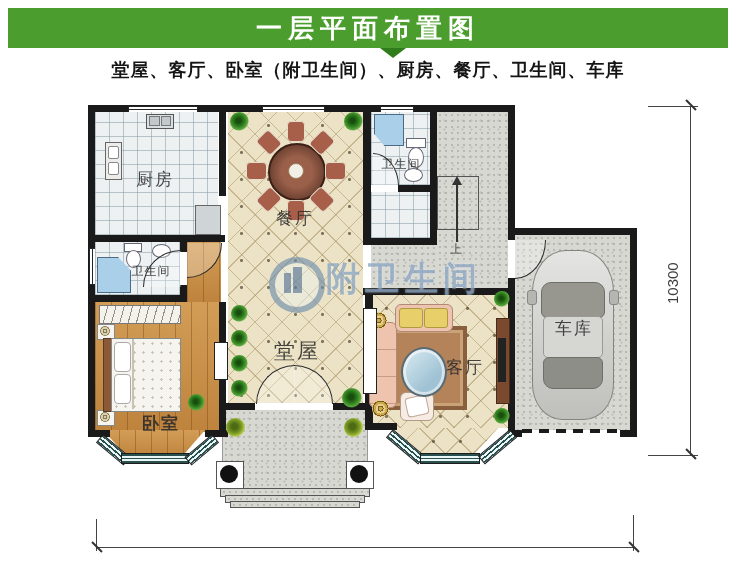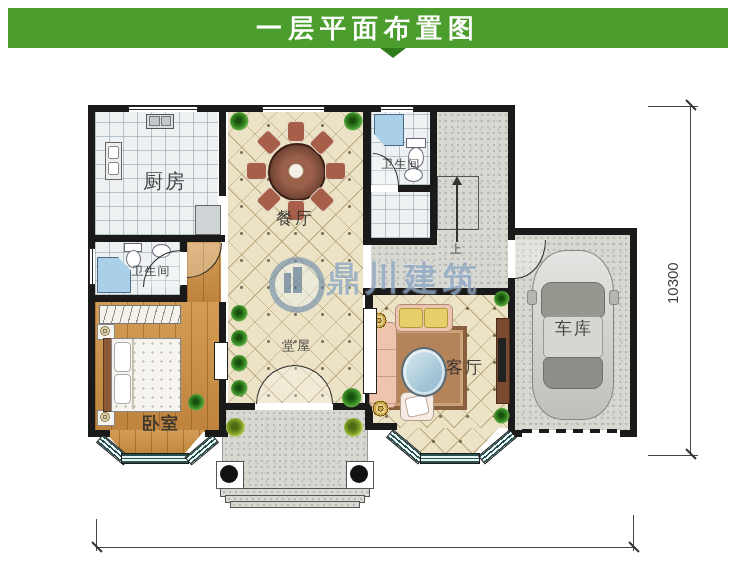--- a/index.html
+++ b/index.html
@@ -57,20 +57,21 @@
 </style>
 </head>
 <body>
 
 <div class="stage">
 
   <div class="hbar">
     <span class="t">一层平面布置图</span>
   </div>
   <div class="notch"></div>
+  <div class="subtitle">堂屋、客厅、卧室（附卫生间）、厨房、餐厅、卫生间、车库</div>
 
   <div class="tileG" style="left:95px;top:112px;width:123px;height:123px;"></div>
   <div class="tileG" style="left:95px;top:242px;width:85px;height:53px;"></div>
   <div class="wood" style="left:187px;top:242px;width:34px;height:60px;"></div>
   <div class="wood" style="left:95px;top:302px;width:126px;height:130px;"></div>
   <div class="wood" style="left:103px;top:430px;width:102px;height:27px;clip-path:polygon(0 0,100% 0,79% 92%,22% 92%);"></div>
   <div class="tileC" style="left:228px;top:112px;width:135px;height:291px;"></div>
   <div class="tileG" style="left:371px;top:112px;width:59px;height:73px;"></div>
   <div class="tileG" style="left:371px;top:192px;width:59px;height:46px;"></div>
   <div class="grey" style="left:437px;top:112px;width:71px;height:176px;"></div>
@@ -215,41 +216,41 @@
   <div class="plant" style="left:231px;top:330px;width:17px;height:17px;"></div>
   <div class="plant" style="left:231px;top:355px;width:17px;height:17px;"></div>
   <div class="plant" style="left:231px;top:380px;width:17px;height:17px;"></div>
   <div class="plant" style="left:342px;top:388px;width:20px;height:20px;"></div>
   <div class="plant" style="left:188px;top:394px;width:17px;height:17px;"></div>
   <div class="plant" style="left:494px;top:291px;width:16px;height:16px;"></div>
   <div class="plant" style="left:494px;top:408px;width:16px;height:16px;"></div>
   <div class="bush" style="left:226px;top:418px;width:19px;height:19px;"></div>
   <div class="bush" style="left:344px;top:418px;width:19px;height:19px;"></div>
 
-  <div class="lbl" style="left:130px;top:168px;width:70px;font-size:20px;">厨房</div>
+  <div class="lbl" style="left:120px;top:168px;width:70px;font-size:17px;">厨房</div>
   <div class="lbl" style="left:260px;top:207px;width:70px;font-size:17px;">餐厅</div>
   <div class="lbl" style="left:374px;top:156px;width:54px;font-size:12px;letter-spacing:1px;">卫生间</div>
   <div class="lbl" style="left:124px;top:263px;width:54px;font-size:12px;letter-spacing:1px;">卫生间</div>
   <div class="lbl" style="left:126px;top:412px;width:70px;font-size:17px;font-weight:bold;">卧室</div>
-  <div class="lbl" style="left:262px;top:337px;width:70px;font-size:13px;">堂屋</div>
+  <div class="lbl" style="left:262px;top:337px;width:70px;font-size:21px;">堂屋</div>
   <div class="lbl" style="left:430px;top:356px;width:70px;font-size:17px;">客厅</div>
   <div class="lbl" style="left:539px;top:317px;width:70px;font-size:17px;z-index:7;">车库</div>
   <div class="lbl" style="left:446px;top:241px;width:20px;font-size:12px;letter-spacing:0;">上</div>
 
   <div class="dline" style="left:648px;top:106px;width:50px;height:1px;"></div>
   <div class="dline" style="left:648px;top:455px;width:50px;height:1px;"></div>
   <div class="dline" style="left:690px;top:106px;width:1px;height:350px;"></div>
   <div class="tick" style="left:684px;top:104px;"></div>
   <div class="tick" style="left:684px;top:453px;"></div>
   <div class="dimtxt" style="left:664px;top:248px;width:18px;height:70px;writing-mode:vertical-rl;transform:rotate(180deg);text-align:center;">10300</div>
 
   <div class="dline" style="left:96px;top:519px;width:1px;height:32px;"></div>
   <div class="dline" style="left:633px;top:515px;width:1px;height:36px;"></div>
   <div class="dline" style="left:97px;top:547px;width:537px;height:1px;"></div>
   <div class="tick" style="left:90px;top:546px;"></div>
   <div class="tick" style="left:627px;top:546px;"></div>
 
   <div class="wm-logo" style="left:269px;top:257px;"></div>
   <div style="position:absolute;z-index:9;left:284px;top:273px;width:7px;height:20px;background:rgba(60,95,135,.55);"></div>
   <div style="position:absolute;z-index:9;left:293px;top:267px;width:9px;height:26px;background:rgba(60,95,135,.55);"></div>
-  <div class="wm" style="left:326px;top:256px;font-size:34px;letter-spacing:5px;">鼎川建筑</div>
+  <div class="wm" style="left:326px;top:256px;font-size:34px;letter-spacing:5px;">附卫生间</div>
 
 </div>
 
 </body></html>

